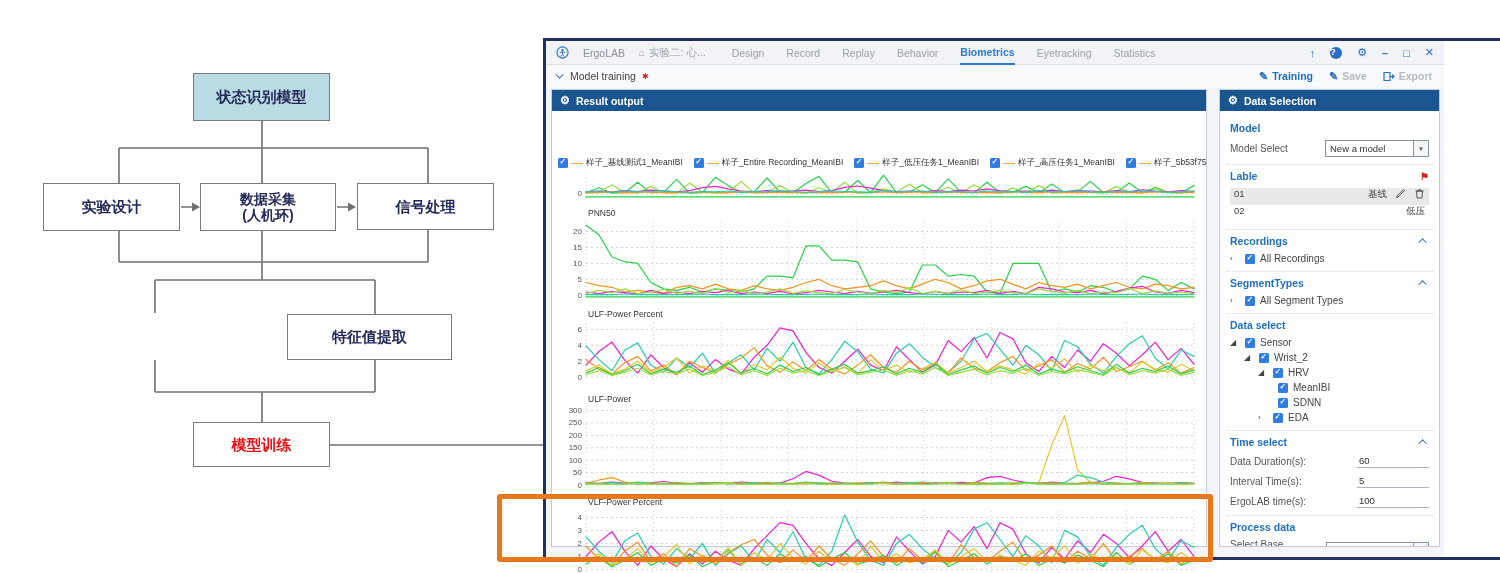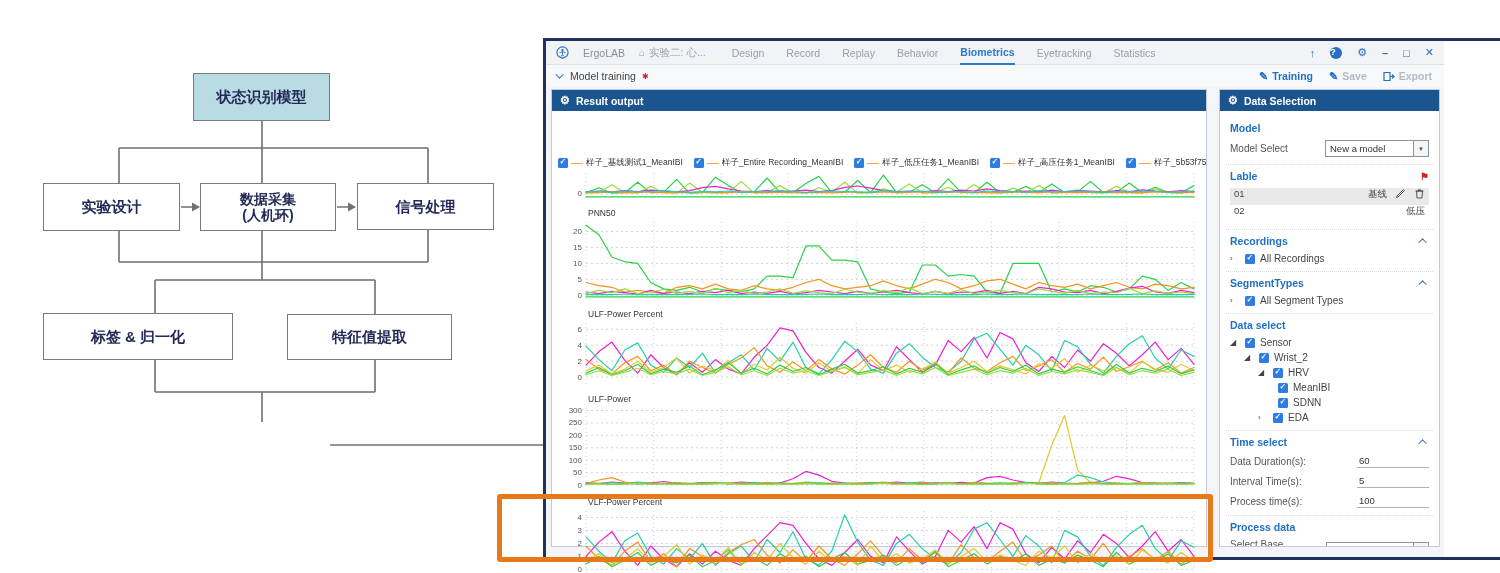--- a/index.html
+++ b/index.html
@@ -119,25 +119,25 @@
   <div class="fc-box" style="left:43px;top:183px;width:137px;height:48px;">
     <span>实验设计</span>
   </div>
   <div class="fc-box" style="left:200px;top:183px;width:136px;height:48px;flex-direction:column;font-size:14px;">
     <span>数据采集</span>
     <span>(人机环)</span>
   </div>
   <div class="fc-box" style="left:357px;top:183px;width:137px;height:47px;">
     <span>信号处理</span>
   </div>
-  <div class="fc-box" style="left:43px;top:313px;width:190px;height:47px;">
-    <span>标签 &amp; 归一化</span>
-  </div>
   <div class="fc-box" style="left:287px;top:314px;width:165px;height:46px;">
     <span>特征值提取</span>
+  </div>
+  <div class="fc-box" style="left:193px;top:422px;width:137px;height:45px;">
+    <span class="fc-red">模型训练</span>
   </div>
 
   <div id="app-window">
 
     <div class="titlebar">
       <svg class="logo-circ" viewBox="0 0 14 14">
         <circle cx="7" cy="7" r="6" fill="none" stroke="#2a6fc4" stroke-width="1.2"></circle>
         <circle cx="7" cy="4.4" r="1.3" fill="#2a6fc4"></circle>
         <path d="M3.8 7.2 L7 6.2 L10.2 7.2 M7 6.2 V9 M5.4 11.4 L7 9 L8.6 11.4" stroke="#2a6fc4" stroke-width="1" fill="none"></path>
       </svg>
@@ -483,21 +483,21 @@
           </div>
           <div class="fld-row">
             <span>Data Duration(s):</span>
             <span class="fld-val">60</span>
           </div>
           <div class="fld-row">
             <span>Interval Time(s):</span>
             <span class="fld-val">5</span>
           </div>
           <div class="fld-row">
-            <span>Process time(s):</span>
+            <span>ErgoLAB time(s):</span>
             <span class="fld-val">100</span>
           </div>
 
           <div class="sb-div"></div>
 
           <div class="sb-sec-hd">Process data</div>
           <div class="sb-row">
             <span>Select Base Segment</span>
             <span class="sel">
               <span class="sel-val">entire recording</span>

